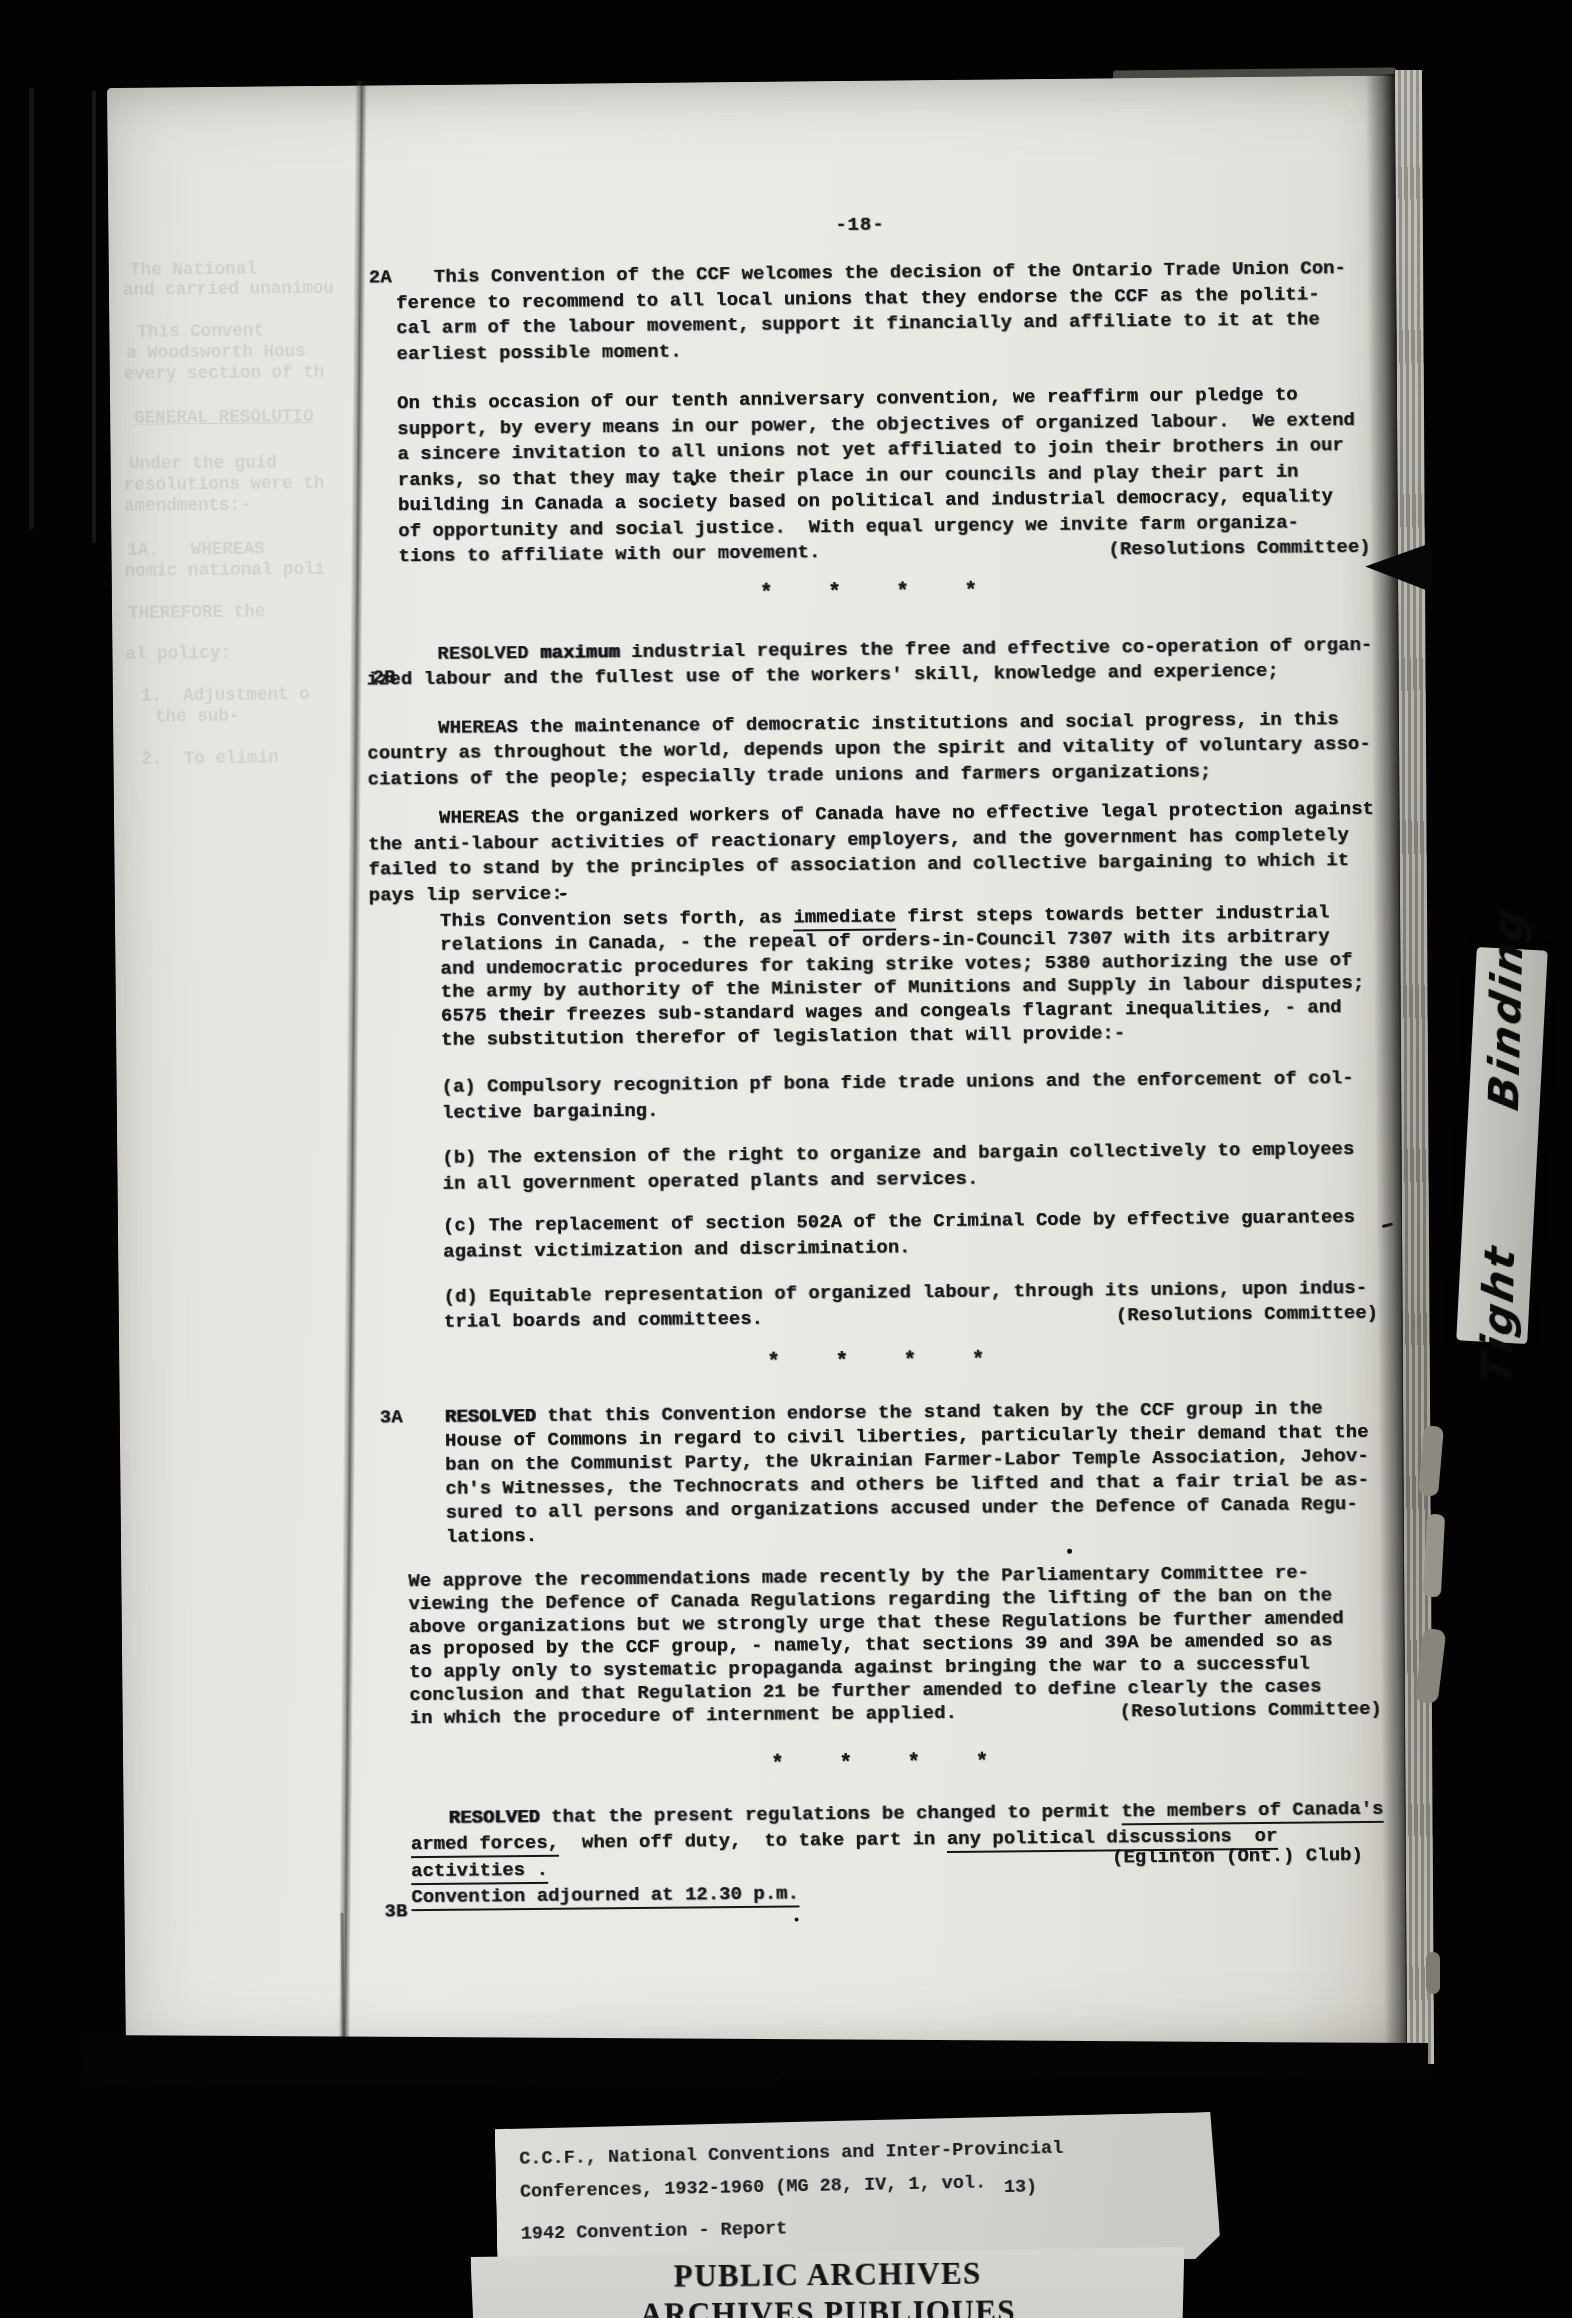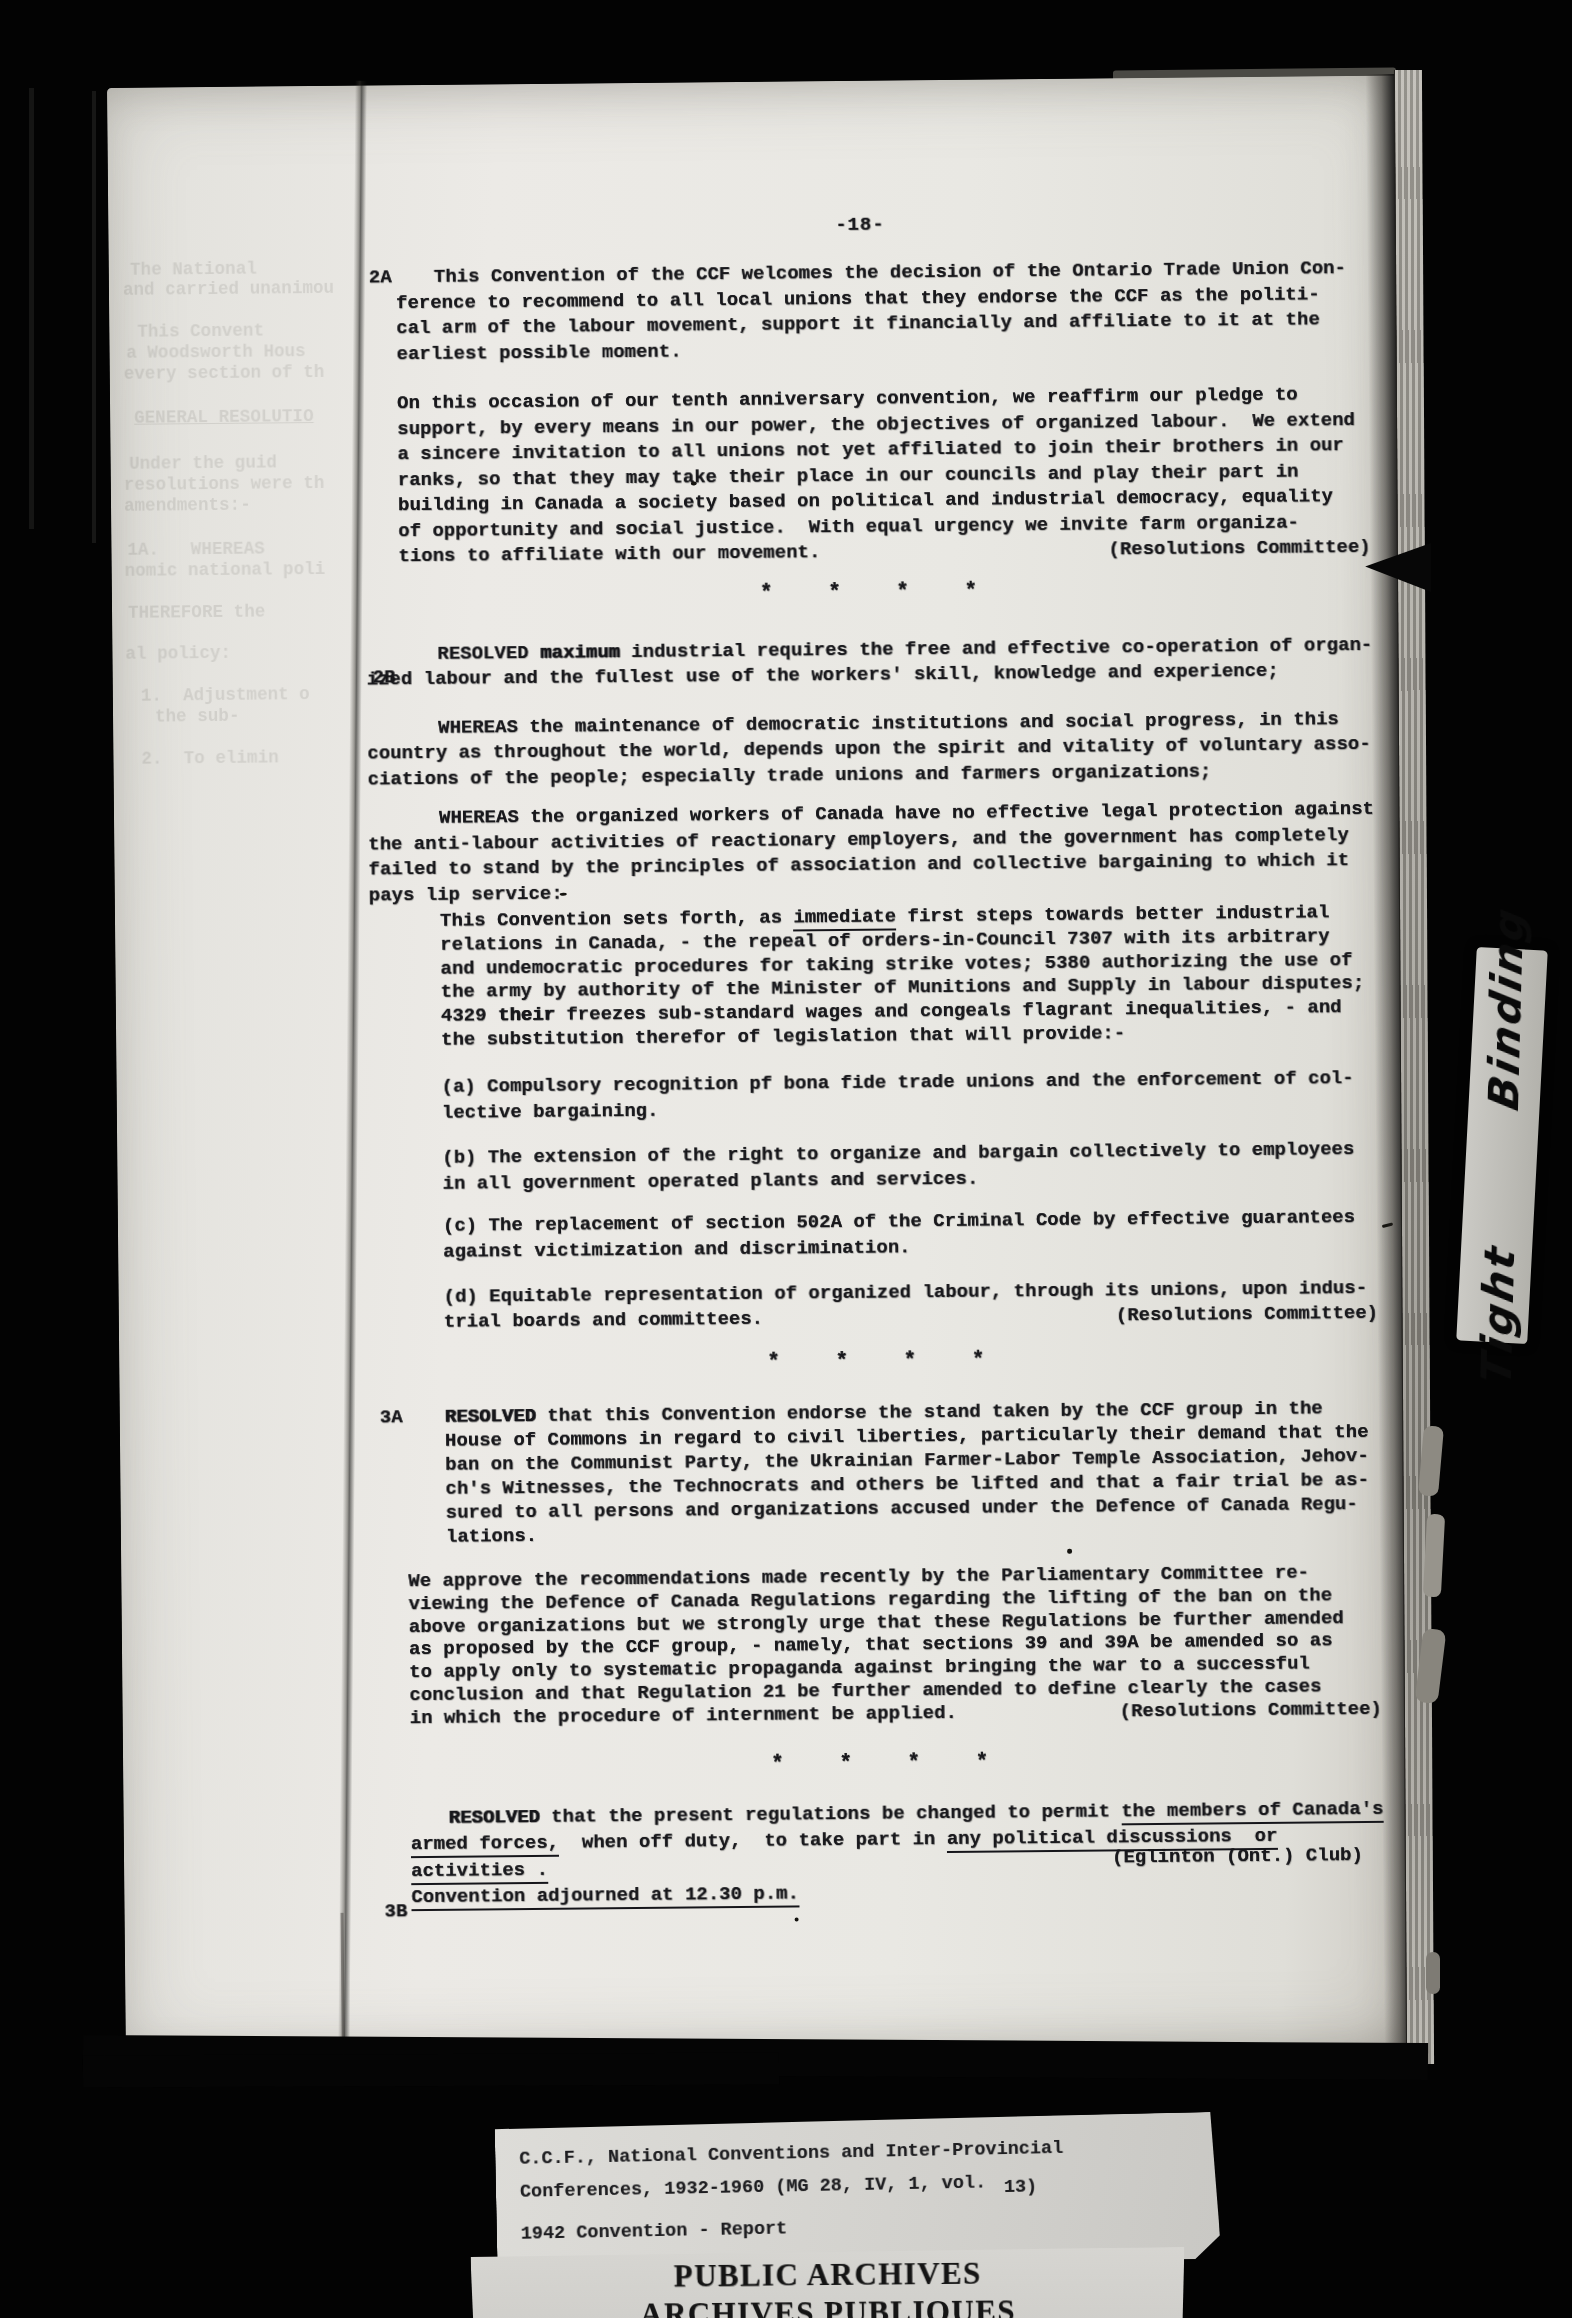--- a/index.html
+++ b/index.html
@@ -160,21 +160,21 @@
 
       <div class="tl std" style="top:723px">WHEREAS the organized workers of Canada have no effective legal protection against</div>
       <div class="tl out" style="top:749px">the anti-labour activities of reactionary employers, and the government has completely</div>
       <div class="tl out" style="top:774px">failed to stand by the principles of association and collective bargaining to which it</div>
       <div class="tl out" style="top:800px">pays lip service:</div>
 
       <div class="tl std" style="top:826px"><span>This Convention sets forth, as </span><span class="u">immediate</span><span> first steps towards better industrial</span></div>
       <div class="tl std" style="top:850px">relations in Canada, - the repeal of orders-in-Council 7307 with its arbitrary</div>
       <div class="tl std" style="top:874px">and undemocratic procedures for taking strike votes; 5380 authorizing the use of</div>
       <div class="tl std" style="top:897px">the army by authority of the Minister of Munitions and Supply in labour disputes;</div>
-      <div class="tl std" style="top:921px"><span>4329 </span><span class="bb">their</span><span> freezes sub-standard wages and congeals flagrant inequalities, - and</span></div>
+      <div class="tl std" style="top:921px"><span>6575 </span><span class="bb">their</span><span> freezes sub-standard wages and congeals flagrant inequalities, - and</span></div>
       <div class="tl std" style="top:945px">the substitution therefor of legislation that will provide:-</div>
 
       <div class="tl std" style="top:992px">(a) Compulsory recognition pf bona fide trade unions and the enforcement of col-</div>
       <div class="tl std" style="top:1018px">lective bargaining.</div>
       <div class="tl std" style="top:1063px">(b) The extension of the right to organize and bargain collectively to employees</div>
       <div class="tl std" style="top:1089px">in all government operated plants and services.</div>
       <div class="tl std" style="top:1131px">(c) The replacement of section 502A of the Criminal Code by effective guarantees</div>
       <div class="tl std" style="top:1157px">against victimization and discrimination.</div>
       <div class="tl std" style="top:1202px">(d) Equitable representation of organized labour, through its unions, upon indus-</div>
       <div class="tl std" style="top:1227px">trial boards and committees.</div>

